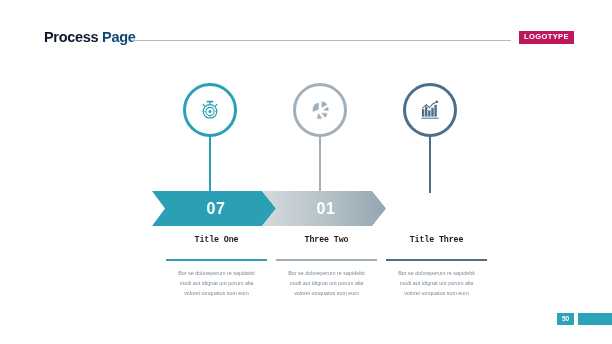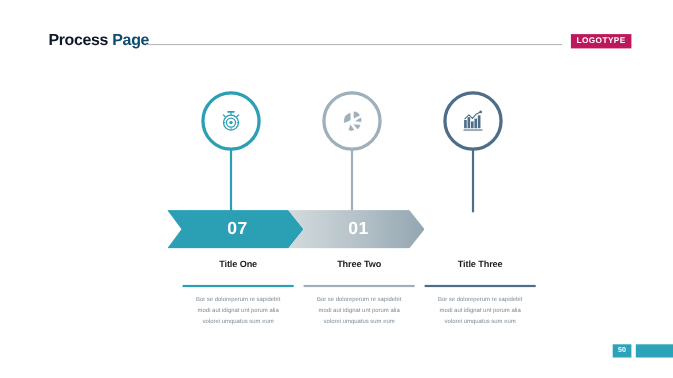--- a/index.html
+++ b/index.html
@@ -111,20 +111,21 @@
     width: 101px;
     text-align: center;
   }
   .caption-title {
     font-size: 8.3px;
     font-weight: bold;
     color: #1c1c1c;
     letter-spacing: -0.1px;
     line-height: 1;
     margin-bottom: 15px;
+    font-family: Liberation Mono, monospace;
   }
   .caption-rule {
     height: 1.8px;
     width: 100%;
     margin-bottom: 7px;
   }
   .caption-body {
     font-size: 5.4px;
     line-height: 1.85;
     color: #7d8b95;

